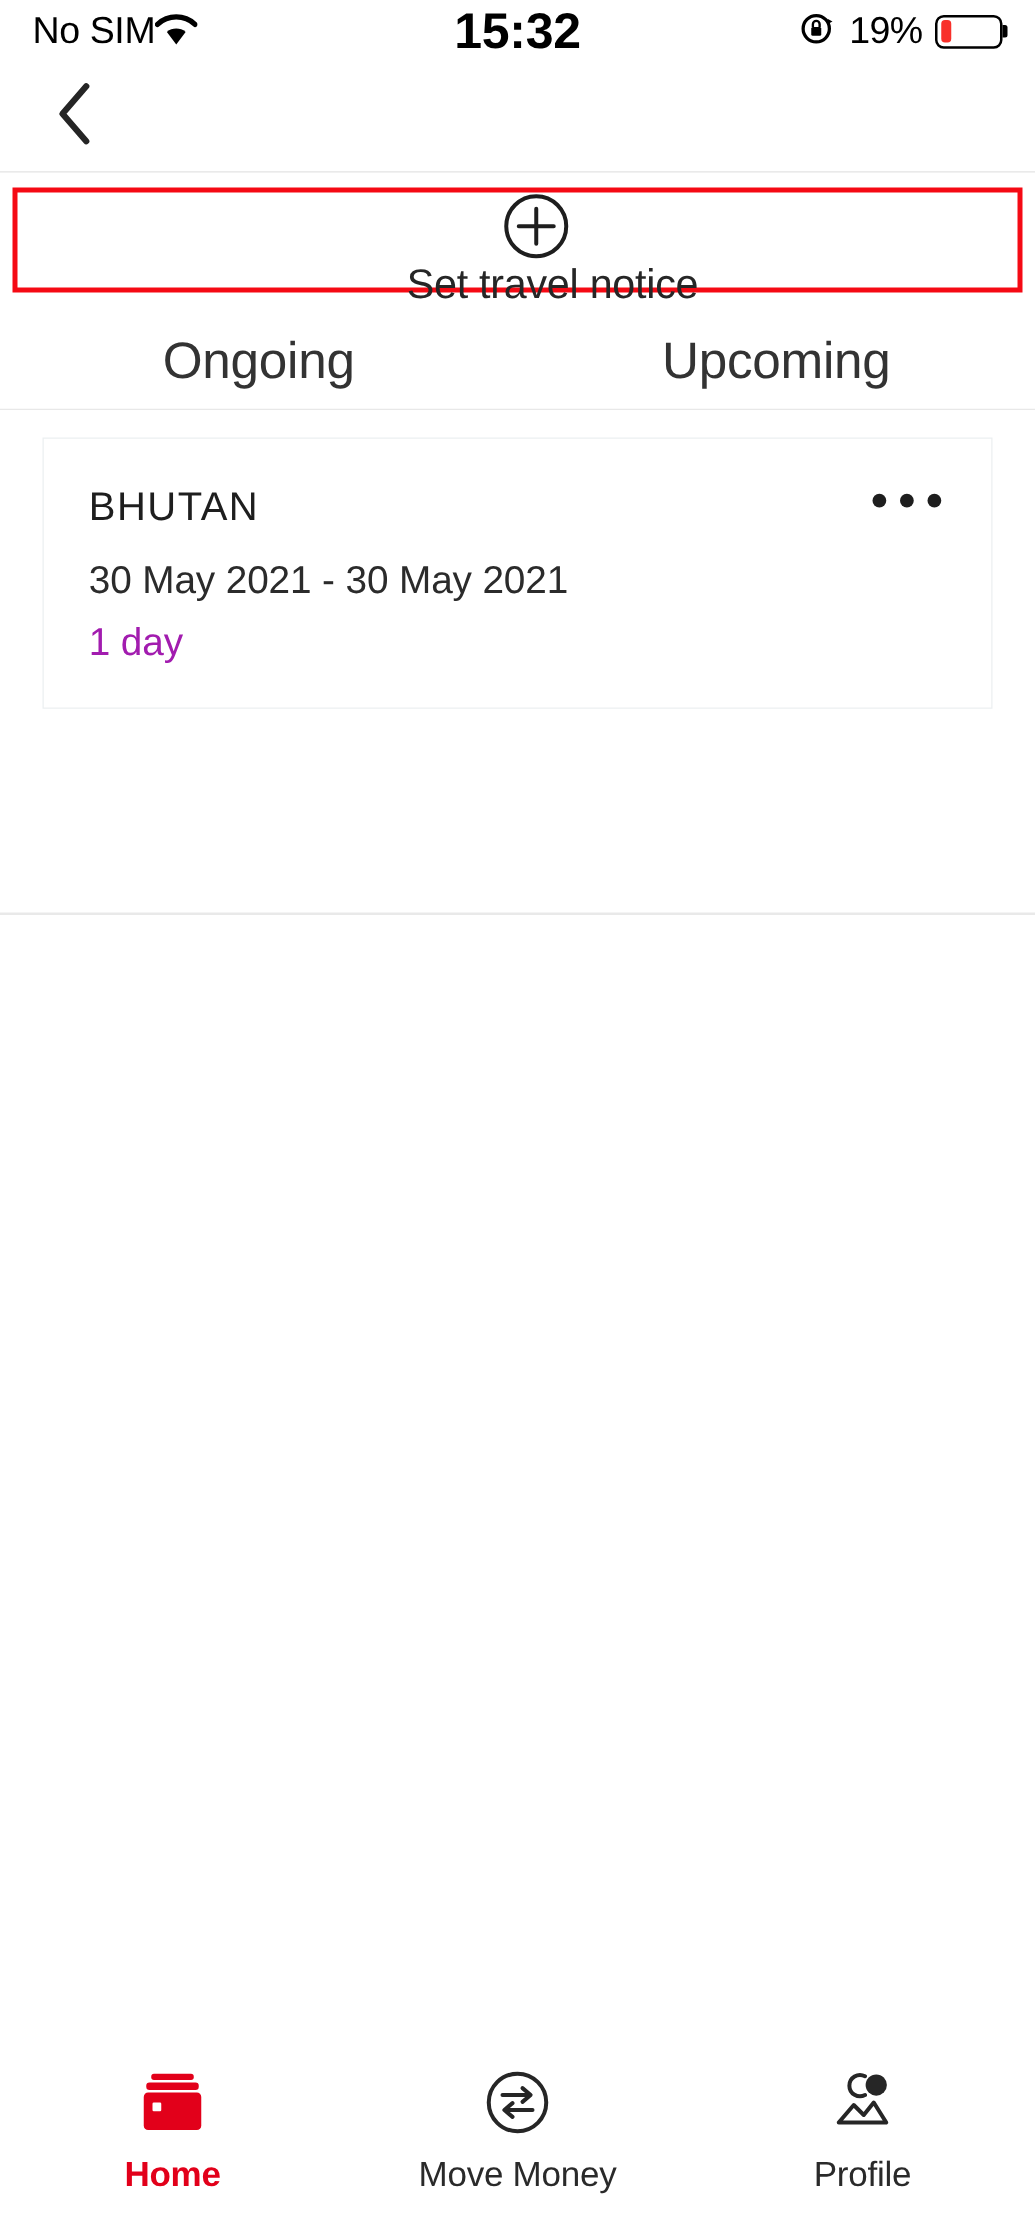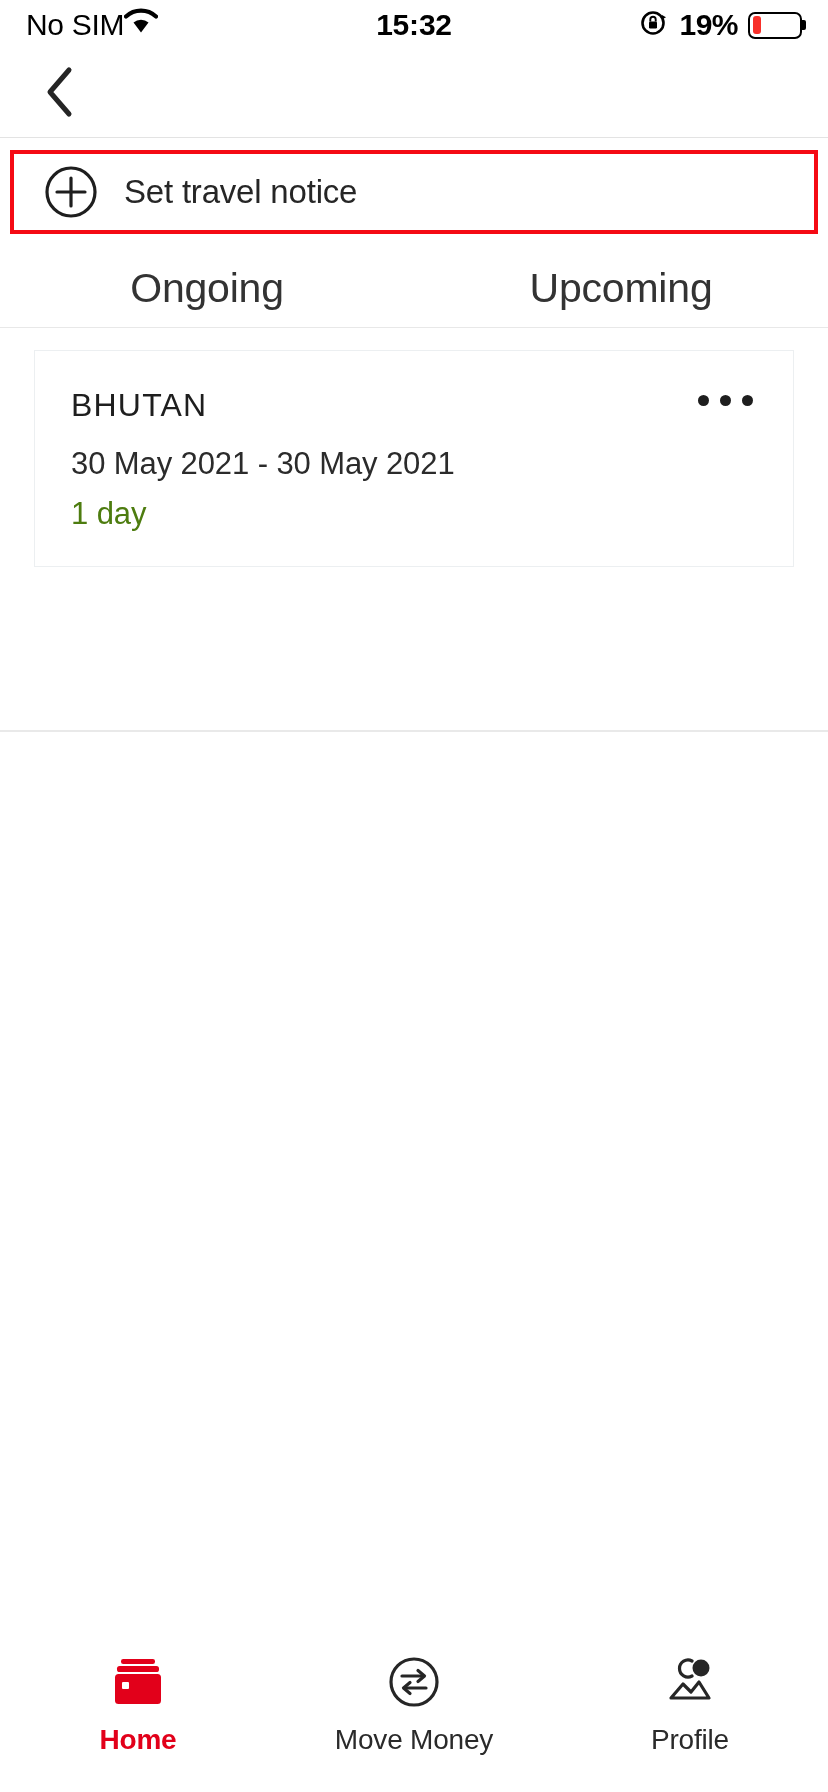--- a/index.html
+++ b/index.html
@@ -13,33 +13,33 @@
   }
 
   
   .statusbar {
     height:50px;
     display:flex;
     align-items:center;
     padding:0 26px;
     position:relative;
   }
-  .sb-left { display:flex; align-items:flex-start; gap:0; }
+  .sb-left { display:flex; align-items:flex-end; gap:0; }
   .sb-carrier { font-size:30px; font-weight:500; letter-spacing:-0.3px; color:#000; }
   .sb-time {
     position:absolute; left:0; right:0; top:0; height:50px;
     display:flex; align-items:center; justify-content:center;
-    font-size:30px; font-weight:700; letter-spacing:-0.2px; color:#000;
+    font-size:40px; font-weight:700; letter-spacing:-0.2px; color:#000;
     pointer-events:none;
   }
   .sb-right {
     margin-left:auto; display:flex; align-items:center; gap:10px;
     position:relative; z-index:2;
   }
-  .sb-pct { font-size:30px; font-weight:700; color:#000; letter-spacing:-0.5px; }
+  .sb-pct { font-size:30px; font-weight:400; color:#000; letter-spacing:-0.5px; }
   .battery {
     width:54px; height:27px; border:2.5px solid #000; border-radius:7px;
     position:relative; display:flex; align-items:center; padding:2.5px;
   }
   .battery::after {
     content:""; position:absolute; right:-6px; top:50%;
     transform:translateY(-50%);
     width:4px; height:10px; background:#000; border-radius:0 2px 2px 0;
   }
   .battery-fill { height:100%; background:#f8302a; border-radius:3px; }
@@ -62,20 +62,21 @@
 
   
   .set-notice-wrap { padding:12px 10px 0 10px; }
   .set-notice {
     border:4px solid #f50a14;
     height:84px;
     display:flex; align-items:center;
     padding-left:30px;
     cursor:pointer;
     background:#fff;
+    flex-direction:column;
   }
   .plus-icon {
     width:54px; height:54px; flex:0 0 54px;
     display:flex; align-items:center; justify-content:center;
   }
   .set-notice-label {
     margin-left:26px; font-size:33px; color:#262626; letter-spacing:-0.2px;
   }
 
   
@@ -114,21 +115,21 @@
   .card-head { display:flex; align-items:flex-start; justify-content:space-between; }
   .card-country {
     font-size:32px; font-weight:400; letter-spacing:1.2px; color:#1e1e1e;
   }
   .kebab { display:flex; gap:11px; padding:8px 4px; cursor:pointer; }
   .kebab span { width:11px; height:11px; border-radius:50%; background:#1e1e1e; }
   .card-dates {
     margin-top:22px; font-size:31px; color:#2b2b2b; letter-spacing:-0.1px;
   }
   .card-duration {
-    margin-top:14px; font-size:31px; color:#4d7c0f; letter-spacing:-0.1px;
+    margin-top:14px; font-size:31px; color:#a21caf; letter-spacing:-0.1px;
   }
   .list-fade {
     position:absolute; left:0; right:0; bottom:0; height:2px;
     background:#e9e9e9;
   }
 
   
   .bottomnav {
     position:absolute; left:0; right:0; bottom:0;
     height:152px; background:#fff;

